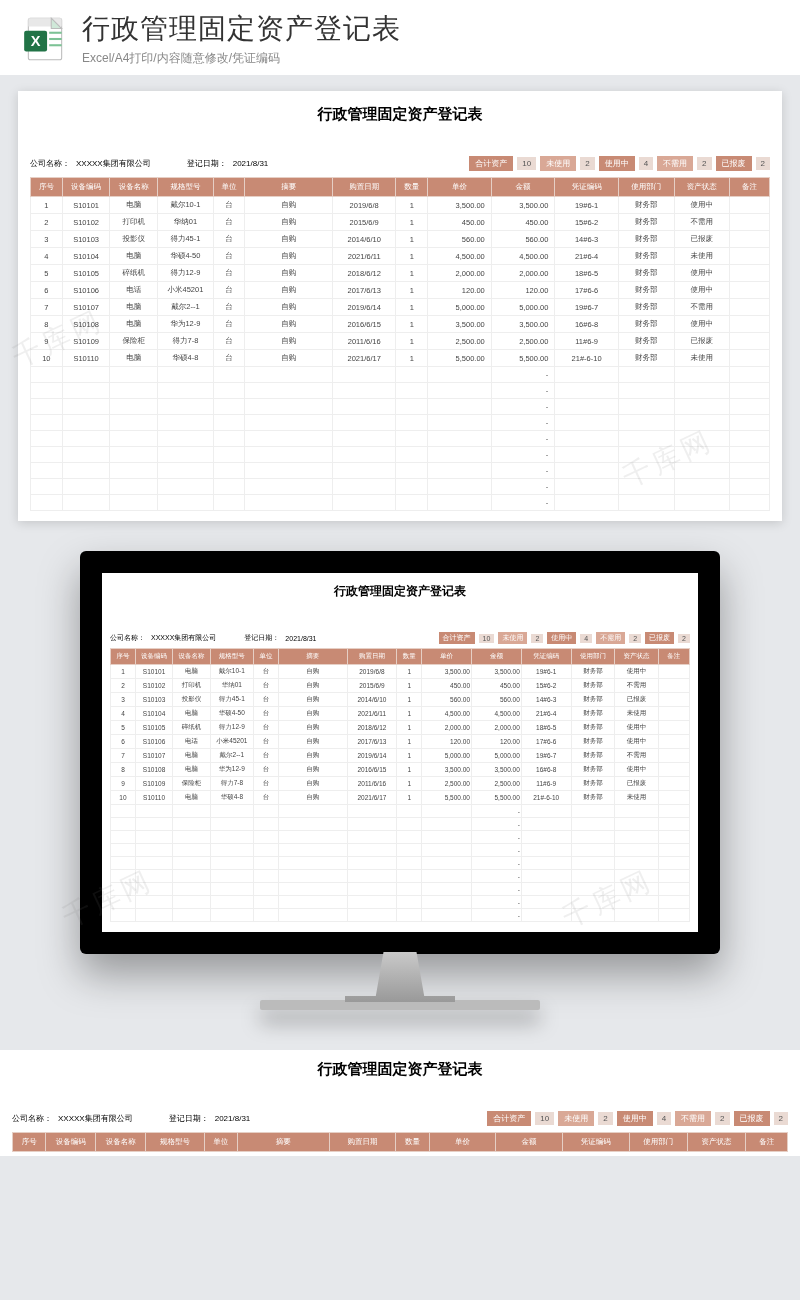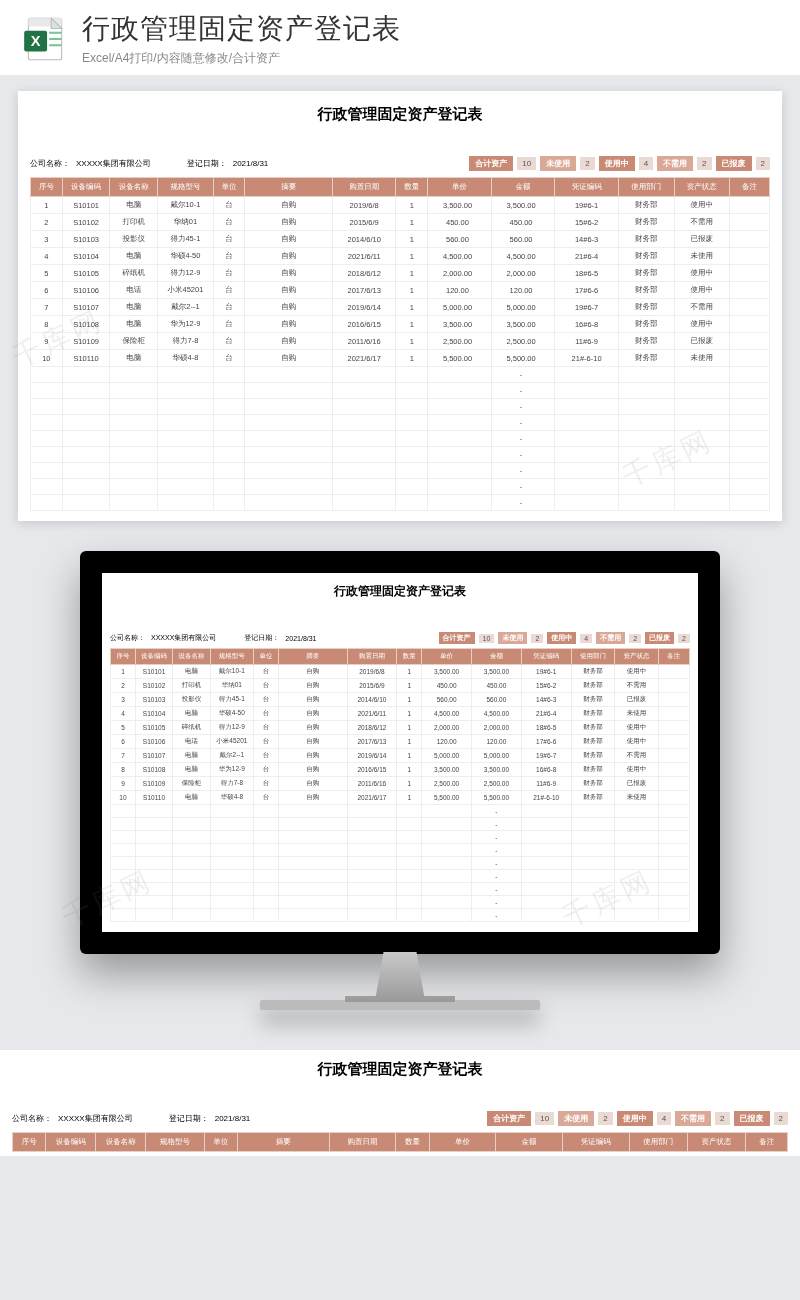--- a/index.html
+++ b/index.html
@@ -45,40 +45,40 @@
     align-items: center;
     font-size: 8px;
     margin-bottom: 6px;
     gap: 4px;
     margin-top: 32px;
   }
   .info-left { display:flex; gap:6px; align-items:center; }
   .spacer { flex: 1; }
   .stat-cell {
     background: #c88a74; color: #fff;
-    padding: 2px 6px; font-size: 8px; font-weight: bold;
+    padding: 2px 6px; font-size: 8px;
   }
   .stat-val {
     background: #eadad3; color: #555;
     padding: 2px 5px; font-size: 8px;
   }
   .stat-cell.alt { background: #d9a896; color:#fff; }
   table {
     border-collapse: collapse; width: 100%; table-layout: fixed;
   }
   th {
     background: #c88a74; color: #fff; font-weight: normal;
     font-size: 7.5px; padding: 4px 2px; border: 1px solid #e6cfc5;
   }
   td {
     border: 1px solid #eee; font-size: 7.5px;
     padding: 3px 2px; text-align: center; color: #444;
     height: 16px;
   }
-  td.num { text-align: center; padding-right: 6px; }
+  td.num { text-align: right; padding-right: 6px; }
   .col-seq{width:4%}.col-code{width:6%}.col-name{width:6%}.col-model{width:7%}
   .col-unit{width:4%}.col-summary{width:11%}.col-date{width:8%}.col-qty{width:4%}
   .col-price{width:8%}.col-amount{width:8%}.col-voucher{width:8%}
   .col-dept{width:7%}.col-status{width:7%}.col-remark{width:5%}
 
   .monitor-wrap {
     position: relative;
     margin: 30px auto 40px auto;
     width: 640px;
   }
@@ -132,21 +132,21 @@
     <rect x="8" y="4" width="32" height="8" fill="#e8e8e8"></rect>
     <path d="M30 4 L40 14 L30 14 Z" fill="#cfe8d8" stroke="#bbb"></path>
     <rect x="4" y="16" width="22" height="20" rx="2" fill="#217346"></rect>
     <text x="15" y="31" text-anchor="middle" fill="#fff" font-size="14" font-weight="bold">X</text>
     <line x1="28" y1="18" x2="40" y2="18" stroke="#7cc295" stroke-width="2"></line>
     <line x1="28" y1="24" x2="40" y2="24" stroke="#7cc295" stroke-width="2"></line>
     <line x1="28" y1="30" x2="40" y2="30" stroke="#7cc295" stroke-width="2"></line>
   </svg>
   <div class="title-block">
     <div class="header-title">行政管理固定资产登记表</div>
-    <div class="header-sub">Excel/A4打印/内容随意修改/合计资产</div>
+    <div class="header-sub">Excel/A4打印/内容随意修改/凭证编码</div>
   </div>
 </div>
 
 <div class="sheet">
   <div class="sheet-title">行政管理固定资产登记表</div>
   <div class="info-row">
     <div class="info-left">
       <span>公司名称：</span>
       <span>XXXXX集团有限公司</span>
       <span style="margin-left:30px">登记日期：</span>

